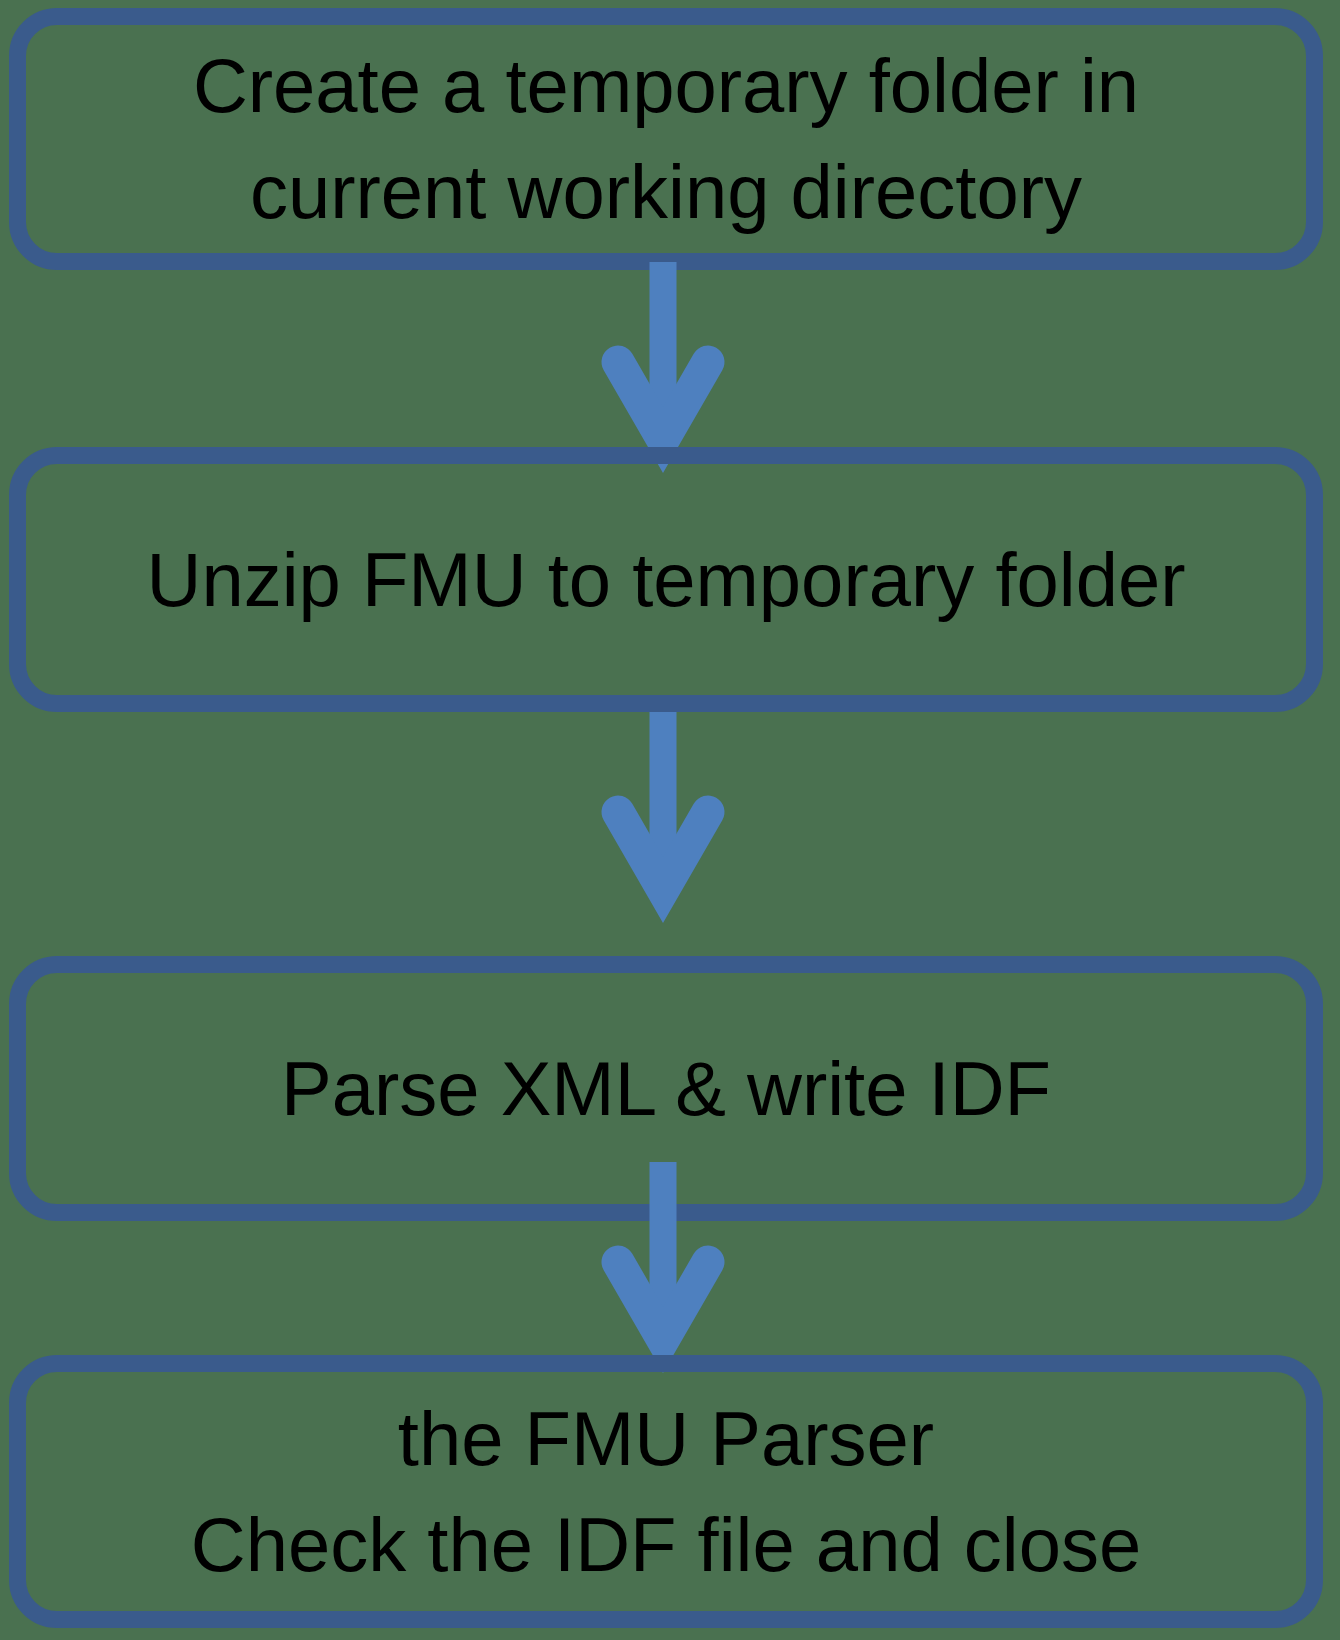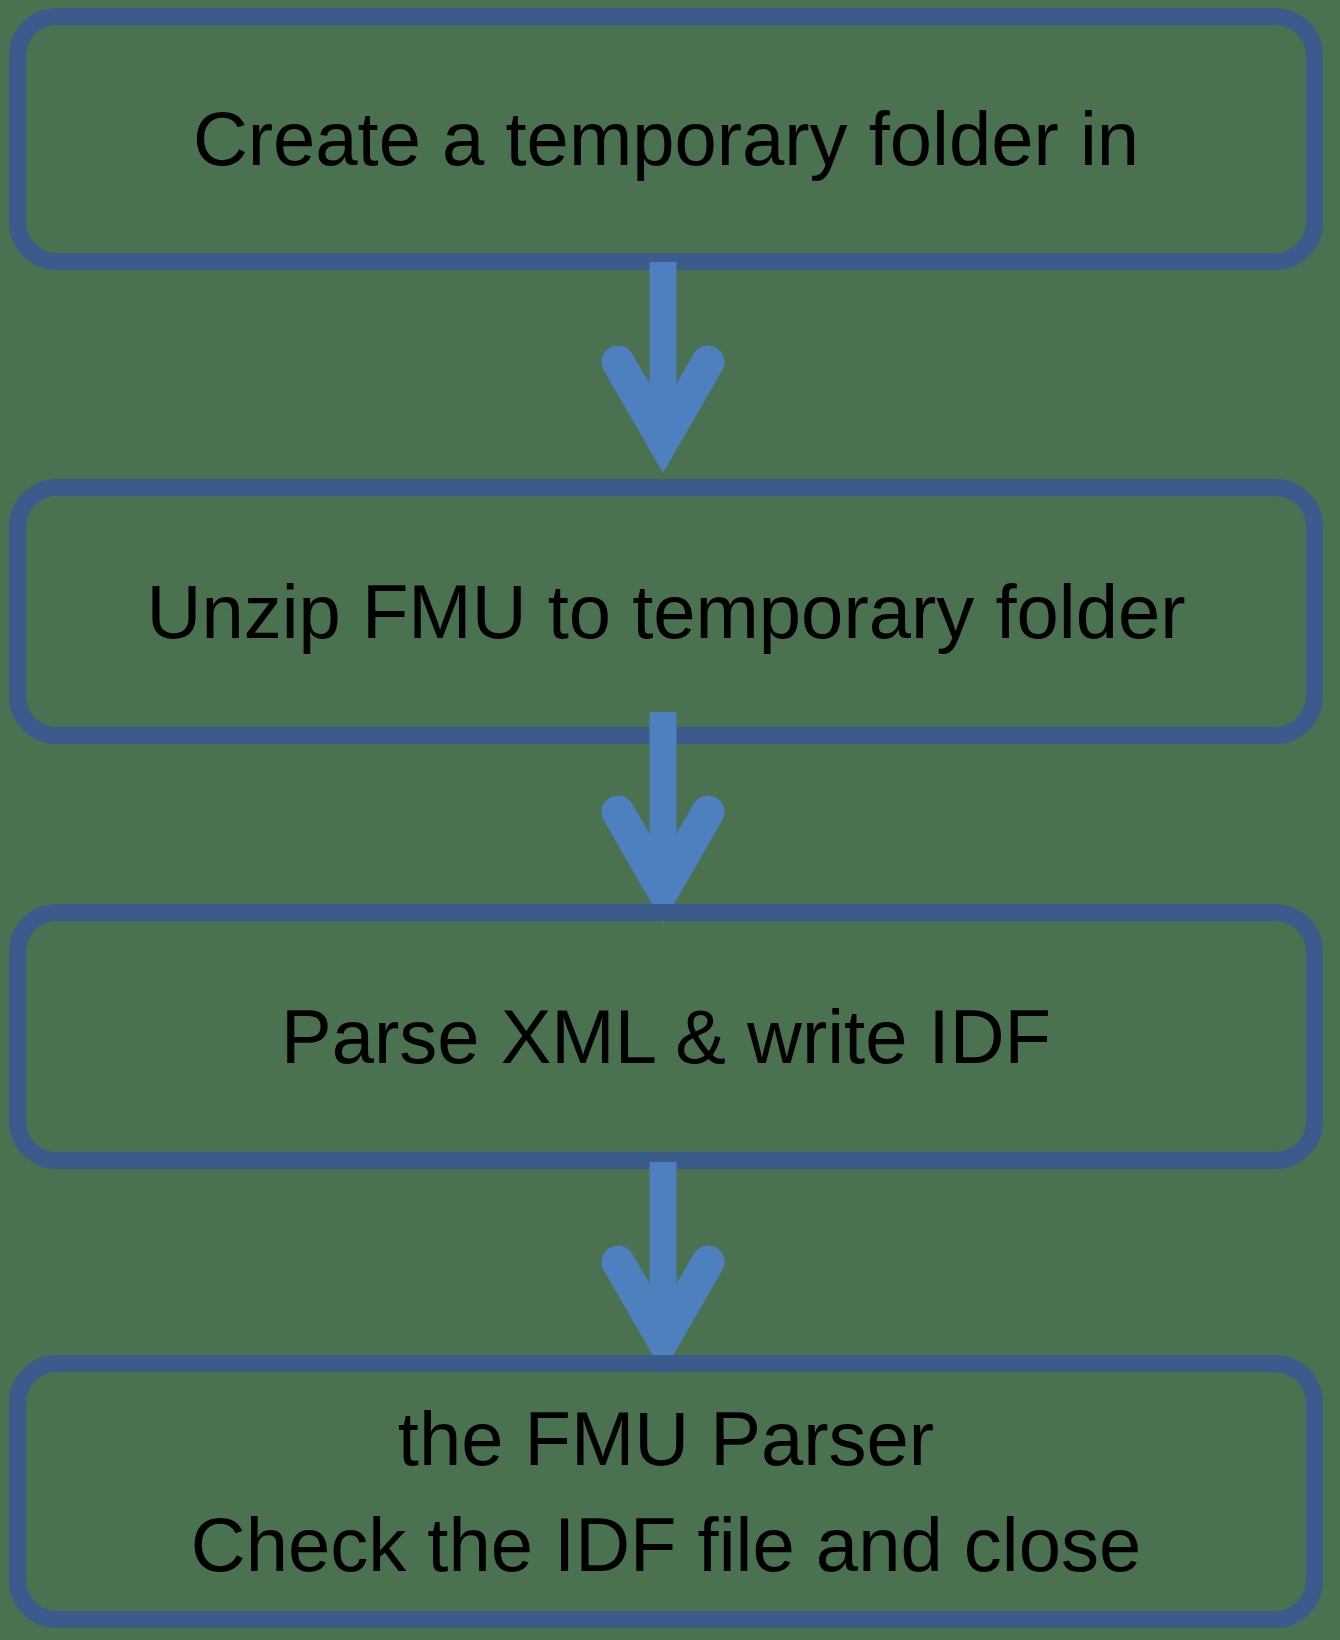--- a/index.html
+++ b/index.html
@@ -36,22 +36,22 @@
     justify-content: center;
   }
   .flow-box .line {
     color: var(--text);
     font-size: 76px;
     line-height: 106px;
     text-align: center;
     white-space: nowrap;
   }
   #box1 { top: 8px;    height: 262px; }
-  #box2 { top: 479px;  height: 265px; align-items: center; }
-  #box3 { top: 904px;  height: 265px; }
+  #box2 { top: 447px;  height: 265px; align-items: center; }
+  #box3 { top: 956px;  height: 265px; }
   #box4 { top: 1355px; height: 273px; }
   .flow-arrow {
     position: absolute;
     left: 593px;
     width: 140px;
     height: 212px;
   }
   #arrow1 { top: 262px; }
   #arrow2 { top: 712px; }
   #arrow3 { top: 1162px; }
@@ -65,20 +65,21 @@
     stroke-miterlimit: 8;
   }
 </style>
 </head>
 <body>
 
 <div class="canvas">
 
   <div class="flow-box" id="box1">
     <div class="line">Create a temporary folder in</div>
+    <div class="line">current working directory</div>
   </div>
 
   <svg class="flow-arrow" id="arrow1" viewBox="0 0 140 212">
     <rect class="arrow-stem" x="56.5" y="0" width="27" height="165"></rect>
     <path class="arrow-head" d="M 25 100 L 70 178 L 115 100"></path>
   </svg>
 
   <div class="flow-box" id="box2">
     <div class="line">Unzip FMU to temporary folder</div>
     <div class="line"></div>

